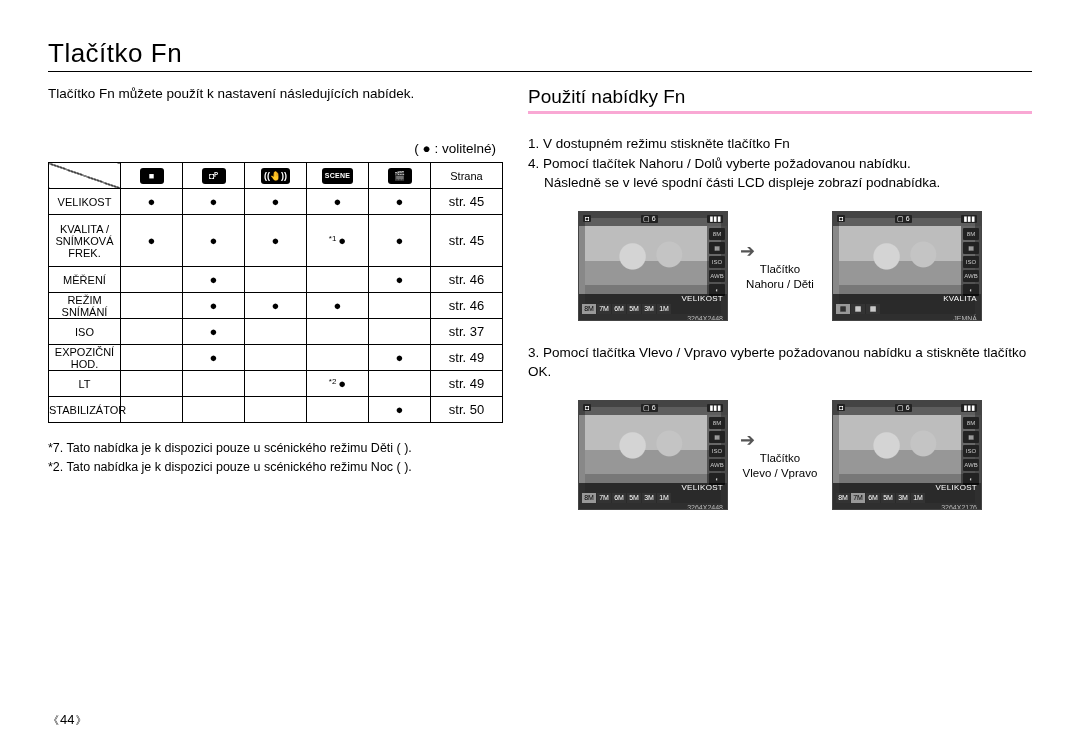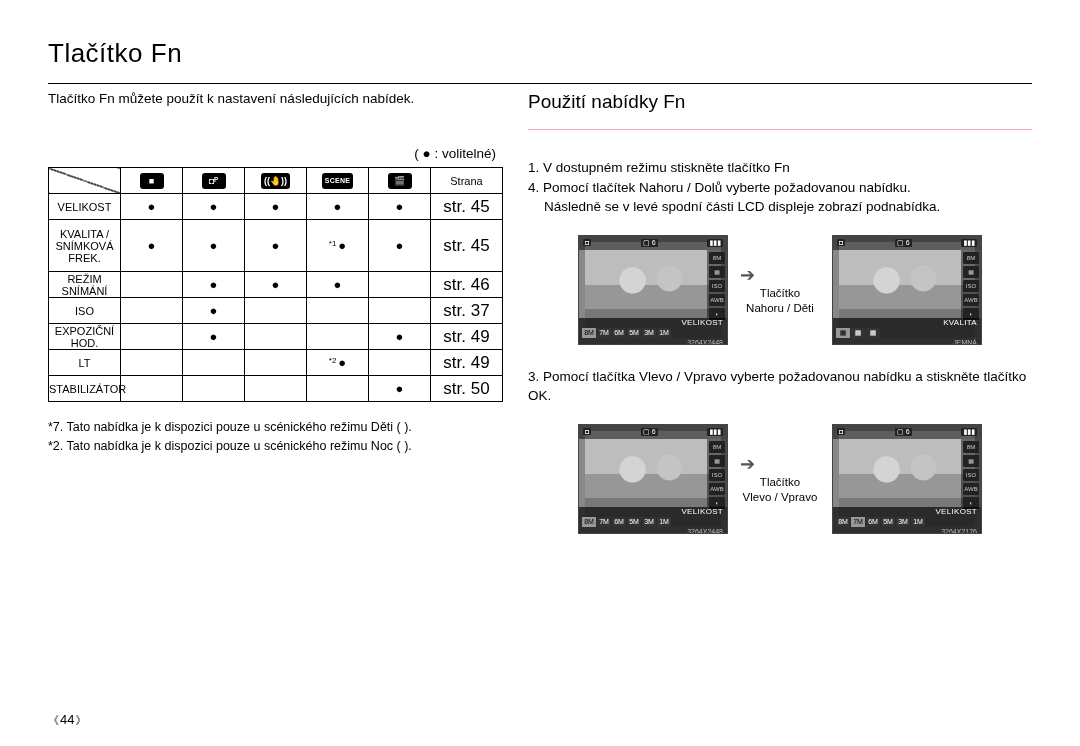--- a/index.html
+++ b/index.html
@@ -1,42 +1,42 @@
 <!DOCTYPE html>
 <html><head>
 <meta charset="utf-8">
 <style>
   * { box-sizing: border-box; margin: 0; padding: 0; }
   html, body { width: 1080px; height: 746px; background: #fff; font-family: Arial, Helvetica, sans-serif; color: #000; }
   .page { padding: 38px 48px 10px; }
-  .title-wrap { border-bottom: 1px solid #000; padding-bottom: 14px; margin-bottom: 7px; }
+  .title-wrap { border-bottom: 1px solid #000; padding-bottom: 2px; margin-bottom: 14px; }
   .title { font-size: 26px; font-weight: 400; letter-spacing: 0.5px; }
   .columns { display: flex; gap: 32px; }
   .col-left { width: 448px; flex: none; }
   .col-right { flex: 1; }
   .intro { font-size: 13.5px; margin-bottom: 4px; }
   .legend { font-size: 13.5px; text-align: right; margin-bottom: 6px; margin-top: 40px; }
 
   table.fn { border-collapse: collapse; width: 100%; table-layout: fixed; }
   table.fn th, table.fn td { border: 1px solid #000; text-align: center; vertical-align: middle; font-size: 11px; font-weight: 400; padding: 0; height: 26px; }
   table.fn td.rowlabel { font-size: 11px; }
-  table.fn td.page { font-size: 17px; }
+  table.fn td.page { font-size: 13px; }
   .dot { display:inline-block; font-size: 13px; line-height: 1; }
   .sup { font-size: 8px; vertical-align: super; margin-right: 2px; }
 
   .icon-box { display:inline-block; background:#000; color:#fff; border-radius:3px; font-size:10px; line-height:16px; min-width:24px; height:16px; padding:0 3px; font-weight:bold; }
   .icon-box.scene { font-size:7px; letter-spacing:0.3px; }
   .icon-camera::before { content:"\25A0"; font-size:9px; }
   .icon-p { font-size:9px; }
   .icon-hand { font-size:9px; }
   .icon-movie { font-size:9px; }
 
   .footnotes { margin-top: 16px; font-size: 12.5px; line-height: 1.5; }
 
-  .subhead { font-size: 19px; font-weight: 400; border-bottom: 1px solid #f9a8d4; padding-bottom: 16px; margin-bottom: 28px; }
+  .subhead { font-size: 19px; font-weight: 400; border-bottom: 3px solid #f9a8d4; padding-bottom: 3px; margin-bottom: 20px; }
   .steps { font-size: 13.5px; line-height: 1.45; margin-bottom: 18px; }
   .steps .indent { margin-left: 16px; }
 
   .illus-row { display:flex; align-items:center; justify-content:center; gap:12px; margin-bottom: 22px; }
   .lcd { width: 150px; height: 110px; background:#888; border:1px solid #444; position:relative; overflow:hidden; }
   .lcd::before { content:""; position:absolute; inset:6px; background: radial-gradient(circle at 35% 40%, #ddd 0 12%, transparent 13%), radial-gradient(circle at 62% 38%, #ccc 0 12%, transparent 13%), linear-gradient(#c4c4c4 0 45%, #9a9a9a 45% 70%, #777 70% 100%); filter: grayscale(1) contrast(0.9); }
   .lcd-top { position:absolute; top:0; left:0; right:0; height:14px; background:rgba(0,0,0,0.5); display:flex; align-items:center; justify-content:space-between; padding:0 4px; }
   .lcd-top span { background:#222; color:#fff; font-size:7px; padding:0 2px; border-radius:1px; }
   .lcd-right { position:absolute; right:0; top:14px; bottom:26px; width:20px; background:rgba(0,0,0,0.45); display:flex; flex-direction:column; gap:2px; align-items:center; justify-content:flex-start; padding-top:2px; }
   .lcd-right i { display:block; width:16px; height:12px; background:#222; border-radius:1px; font-size:6px; color:#ccc; text-align:center; line-height:12px; font-style:normal; }
@@ -105,20 +105,29 @@
             <tr>
               <td class="rowlabel" style="height: 52px;">KVALITA /<br>SNÍMKOVÁ<br>FREK.</td>
               <td><span class="dot">●</span></td>
               <td><span class="dot">●</span></td>
               <td><span class="dot">●</span></td>
               <td><span class="sup">*1</span><span class="dot">●</span></td>
               <td><span class="dot">●</span></td>
               <td class="page">str. 45</td>
             </tr>
             <tr>
+              <td class="rowlabel">MĚŘENÍ</td>
+              <td></td>
+              <td><span class="dot">●</span></td>
+              <td></td>
+              <td></td>
+              <td><span class="dot">●</span></td>
+              <td class="page">str. 46</td>
+            </tr>
+            <tr>
               <td class="rowlabel">REŽIM SNÍMÁNÍ</td>
               <td></td>
               <td><span class="dot">●</span></td>
               <td><span class="dot">●</span></td>
               <td><span class="dot">●</span></td>
               <td></td>
               <td class="page">str. 46</td>
             </tr>
             <tr>
               <td class="rowlabel">ISO</td>

